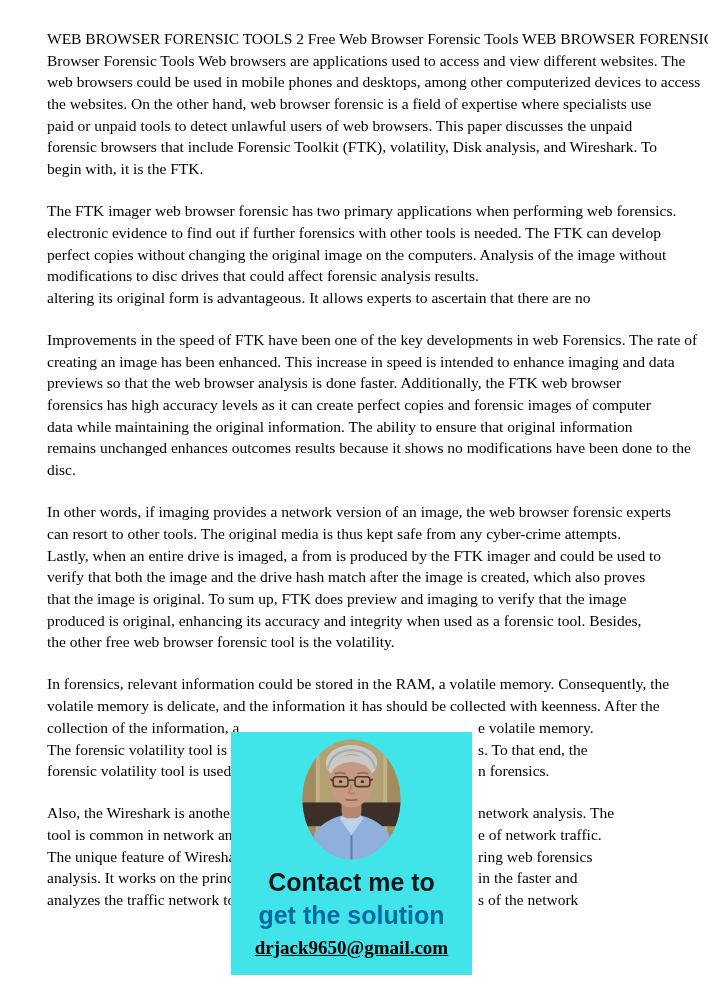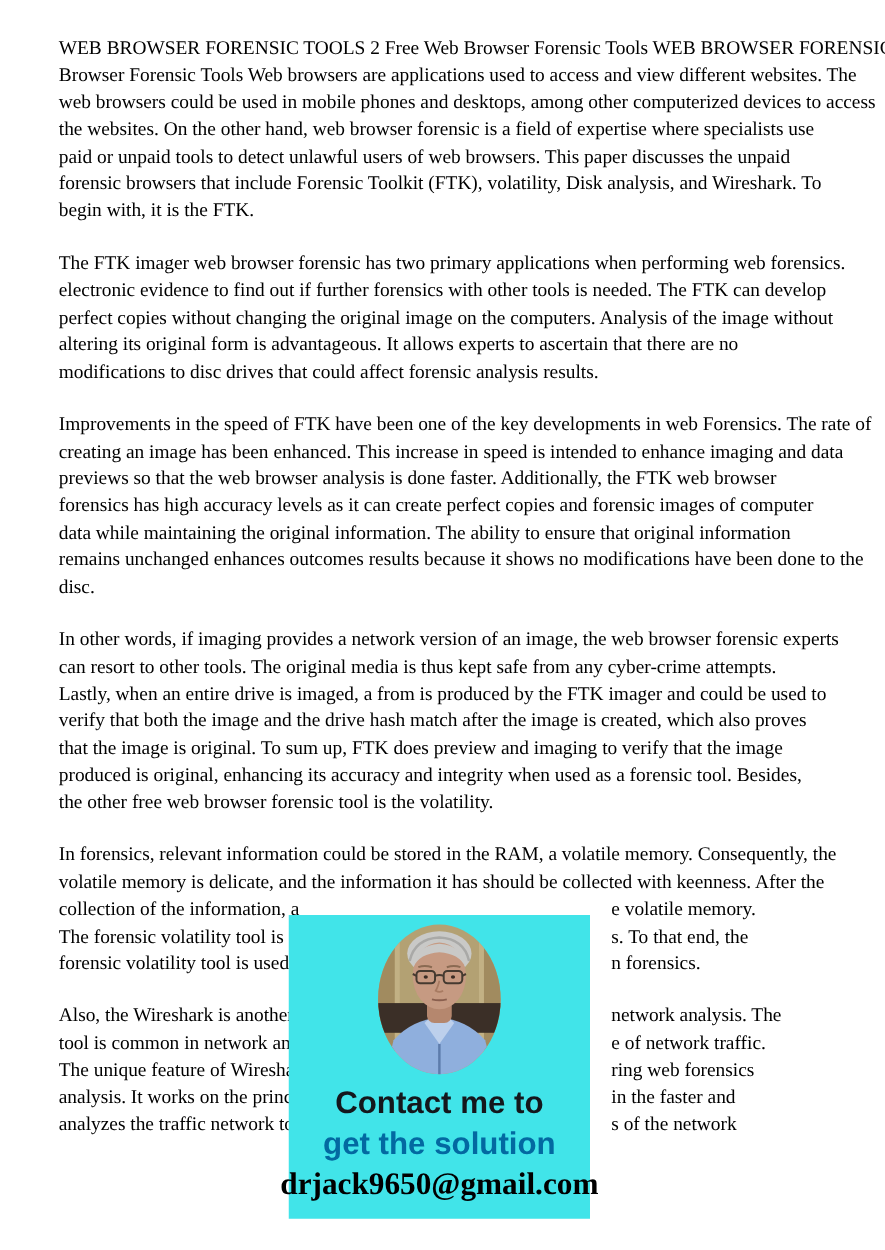--- a/index.html
+++ b/index.html
@@ -24,21 +24,21 @@
   }
   .para { margin: 0 0 20.4px 0; }
   .line {
     position: relative;
     line-height: 21.7px;
     white-space: nowrap;
     height: 21.7px;
   }
   .rfrag {
     position: absolute;
-    left: 442px;
+    left: 431px;
     top: 0;
     white-space: nowrap;
   }
   .overlay-card {
     position: absolute;
     left: 231px; top: 732px;
     width: 241px; height: 243px;
     background: #41E4E9;
     display: flex;
     flex-direction: column;
@@ -55,24 +55,25 @@
     font-weight: bold;
     font-size: 25px;
     line-height: 33px;
     color: #14171c;
     white-space: nowrap;
   }
   .contact-line.first { margin-top: 6px; }
   .contact-email {
     font-family: "Liberation Serif", serif;
     font-weight: bold;
-    font-size: 25px;
+    font-size: 19px;
     line-height: 32px;
     color: #000000;
     white-space: nowrap;
+    text-decoration: underline;
   }
 </style>
 </head>
 <body>
 
 <div class="page" style="background: rgb(255, 255, 255);">
 
   <div class="text-body" id="doc-body" style="color: rgb(0, 0, 0);">
       <div class="para">
         <div class="line">WEB BROWSER FORENSIC TOOLS 2 Free Web Browser Forensic Tools WEB BROWSER FORENSIC TOOLS</div>
@@ -80,22 +81,22 @@
         <div class="line">web browsers could be used in mobile phones and desktops, among other computerized devices to access</div>
         <div class="line">the websites. On the other hand, web browser forensic is a field of expertise where specialists use</div>
         <div class="line">paid or unpaid tools to detect unlawful users of web browsers. This paper discusses the unpaid</div>
         <div class="line">forensic browsers that include Forensic Toolkit (FTK), volatility, Disk analysis, and Wireshark. To</div>
         <div class="line">begin with, it is the FTK.</div>
       </div>
       <div class="para">
         <div class="line">The FTK imager web browser forensic has two primary applications when performing web forensics.</div>
         <div class="line">electronic evidence to find out if further forensics with other tools is needed. The FTK can develop</div>
         <div class="line">perfect copies without changing the original image on the computers. Analysis of the image without</div>
+        <div class="line">modifications to disc drives that could affect forensic analysis results.</div>
         <div class="line">altering its original form is advantageous. It allows experts to ascertain that there are no</div>
-        <div class="line">modifications to disc drives that could affect forensic analysis results.</div>
       </div>
       <div class="para">
         <div class="line">Improvements in the speed of FTK have been one of the key developments in web Forensics. The rate of</div>
         <div class="line">creating an image has been enhanced. This increase in speed is intended to enhance imaging and data</div>
         <div class="line">previews so that the web browser analysis is done faster. Additionally, the FTK web browser</div>
         <div class="line">forensics has high accuracy levels as it can create perfect copies and forensic images of computer</div>
         <div class="line">data while maintaining the original information. The ability to ensure that original information</div>
         <div class="line">remains unchanged enhances outcomes results because it shows no modifications have been done to the</div>
         <div class="line">disc.</div>
       </div>

